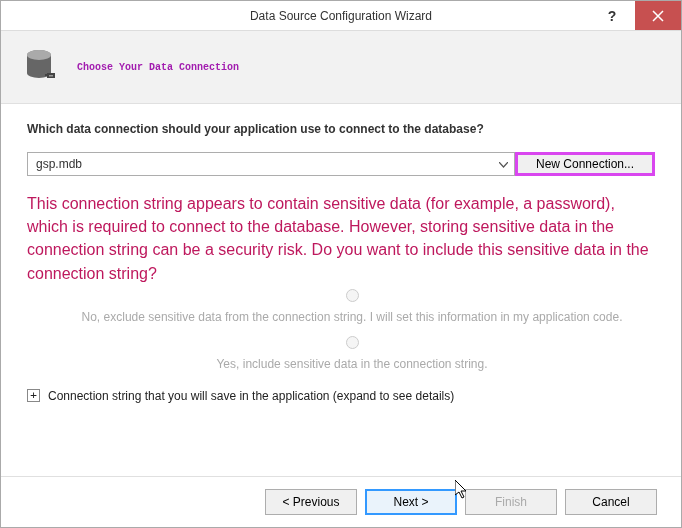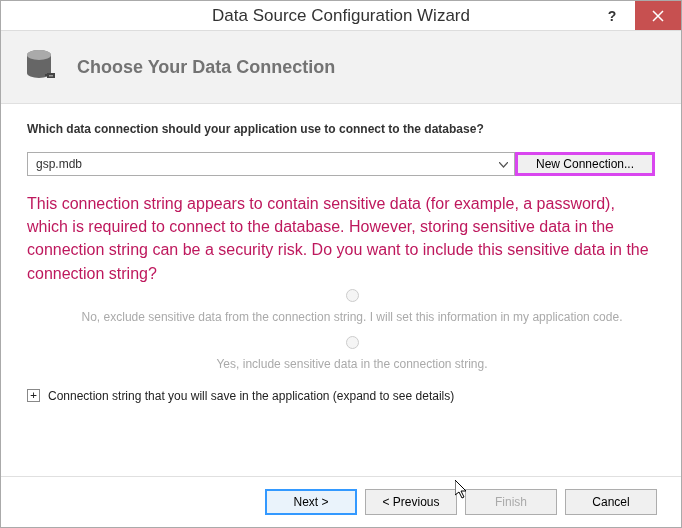--- a/index.html
+++ b/index.html
@@ -23,21 +23,21 @@
       height: 30px;
       display: flex;
       align-items: center;
       background: #fff;
       border-bottom: 1px solid #ddd;
       position: relative;
     }
     .titlebar-title {
       flex: 1;
       text-align: center;
-      font-size: 17px;
+      font-size: 12px;
       color: #333;
     }
     .titlebar-controls {
       display: flex;
       position: absolute;
       right: 0;
       top: 0;
       height: 100%;
     }
     .titlebar-btn {
@@ -59,22 +59,23 @@
       background: #f2f2f2;
       padding: 18px 24px;
       display: flex;
       align-items: center;
       gap: 18px;
       border-bottom: 1px solid #e0e0e0;
     }
     .header-icon svg { display: block; }
     .header-title {
       font-weight: bold;
-      font-size: 18px;
-      color: #737373;
+      font-size: 10px;
+      color: #a21caf;
+      font-family: Liberation Mono, monospace;
     }
     .content {
       flex: 1;
       padding: 18px 26px 10px 26px;
       color: #333;
     }
     .question {
       font-weight: bold;
       font-size: 12px;
       margin-bottom: 16px;
@@ -245,22 +246,22 @@
       </div>
     </div>
 
     <div class="expander-row">
       <div class="expander-btn">+</div>
       <span>Connection string that you will save in the application (expand to see details)</span>
     </div>
   </div>
 
   <div class="footer">
+    <button class="wiz-btn">&lt; Previous</button>
     <button class="wiz-btn primary">Next &gt;</button>
-    <button class="wiz-btn">&lt; Previous</button>
     <button class="wiz-btn disabled">Finish</button>
     <button class="wiz-btn">Cancel</button>
   </div>
 
 </div>
 
 <div class="cursor-overlay">
   <svg width="16" height="20" viewBox="0 0 16 20">
     <path d="M0 0 L0 15 L4 12 L7 18 L9 17 L6 11 L11 11 Z" fill="#fff" stroke="#000" stroke-width="1"></path>
   </svg>

